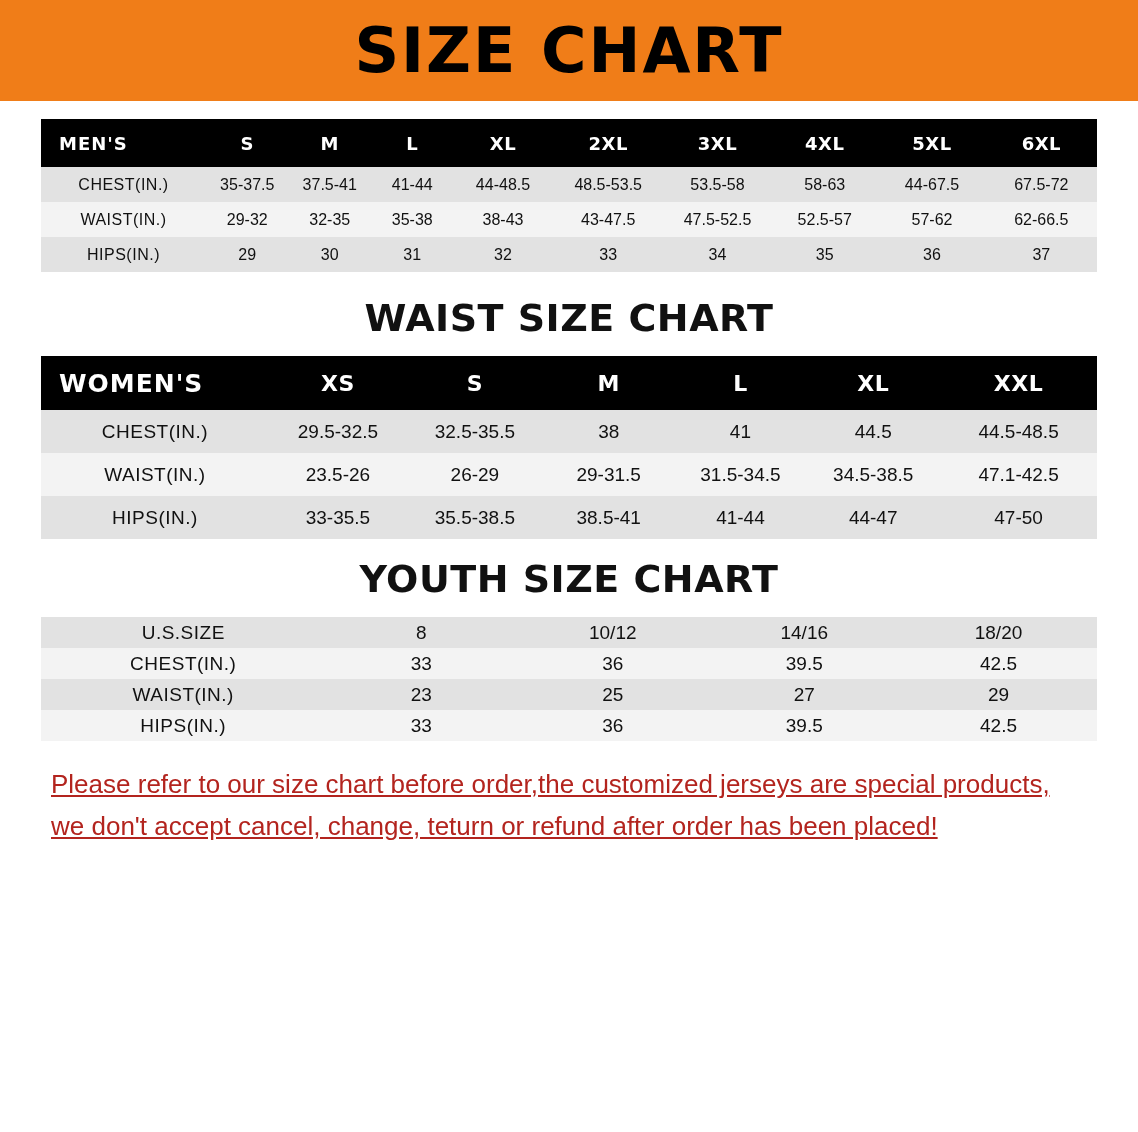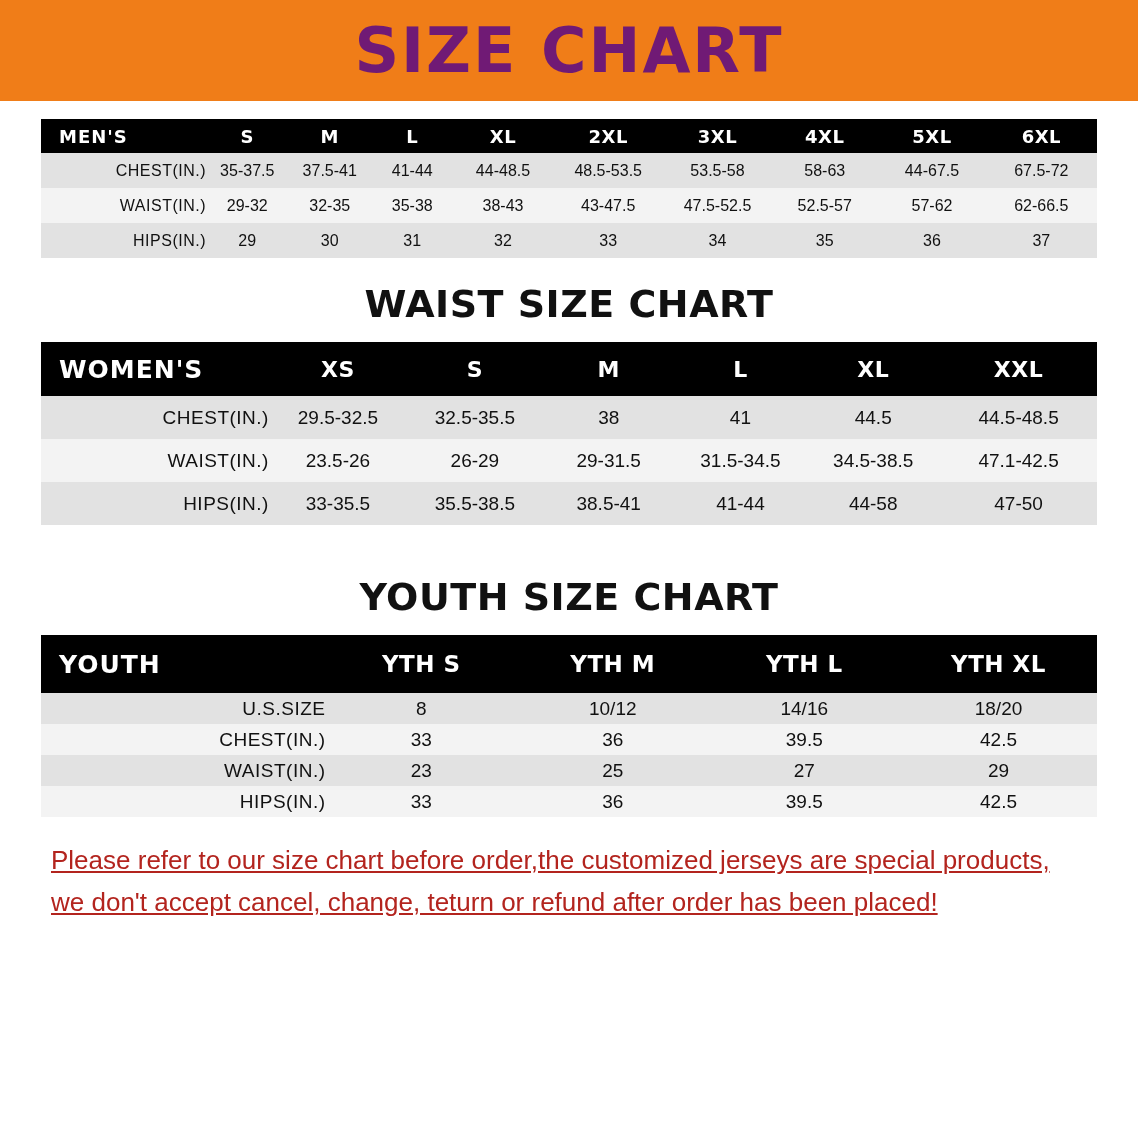--- a/index.html
+++ b/index.html
@@ -25,35 +25,35 @@
     background: #f07d18;
     display: flex;
     align-items: center;
     justify-content: center;
   }
   .banner-title {
     font-family: "DejaVu Sans", sans-serif;
     font-weight: bold;
     font-size: 62px;
     letter-spacing: 2px;
-    color: #701a75;
+    color: #000000;
     line-height: 1;
   }
   
   .section-title {
     text-align: center;
     font-family: "DejaVu Sans", sans-serif;
     font-weight: bold;
     font-size: 38px;
     color: #111111;
     letter-spacing: 0.5px;
   }
   .t-man { margin-top: 22px; }
   .t-women { margin-top: 24px; }
-  .t-youth { margin-top: 50px; }
+  .t-youth { margin-top: 18px; }
 
   
   .tbl-wrap {
     margin: 0 auto;
     width: 1056px;
   }
   table {
     border-collapse: collapse;
     width: 100%;
     table-layout: fixed;
@@ -84,29 +84,29 @@
   }
   .body-row td {
     height: 35px;
     font-size: 17px;
     text-align: center;
     vertical-align: middle;
     color: #111111;
     font-family: "Liberation Sans", sans-serif;
   }
   .body-row td.lbl {
-    text-align: right;
+    text-align: center;
     font-size: 17px;
     letter-spacing: 0.5px;
   }
   .shade-a { background: #e2e2e2; }
   .shade-b { background: #f3f3f3; }
 
   
-  .men-tbl .hdr-row td { height: 34px; font-size: 18px; }
+  .men-tbl .hdr-row td { height: 48px; font-size: 18px; }
   .men-tbl .body-row td { height: 35px; font-size: 16px; }
 
   
   .women-tbl .hdr-row td { height: 54px; font-size: 22px; }
   .women-tbl .hdr-row td.lbl { font-size: 25px; }
   .women-tbl .body-row td { height: 43px; font-size: 19px; }
 
   
   .youth-tbl .hdr-row td { height: 58px; font-size: 23px; }
   .youth-tbl .hdr-row td.lbl { font-size: 25px; }
@@ -246,46 +246,39 @@
           <td>31.5-34.5</td>
           <td>34.5-38.5</td>
           <td>47.1-42.5</td>
         </tr>
         <tr class="body-row shade-a">
           <td class="lbl">HIPS(IN.)</td>
           <td>33-35.5</td>
           <td>35.5-38.5</td>
           <td>38.5-41</td>
           <td>41-44</td>
-          <td>44-58</td>
+          <td>44-47</td>
           <td>47-50</td>
         </tr>
       </tbody>
     </table>
   </div>
 
   <div class="section-title t-youth">YOUTH SIZE CHART</div>
 
   <div class="tbl-wrap mt-youth">
     <table class="youth-tbl">
       <colgroup>
         <col style="width:260px">
         <col style="width:175px">
           <col style="width:175px">
         <col style="width:175px">
           <col style="width:180px">
       </colgroup>
       <tbody>
-        <tr class="hdr-row">
-          <td class="lbl">YOUTH</td>
-          <td>YTH S</td>
-          <td>YTH M</td>
-          <td>YTH L</td>
-          <td>YTH XL</td>
-        </tr>
         <tr class="body-row shade-a">
           <td class="lbl">U.S.SIZE</td>
           <td>8</td>
           <td>10/12</td>
           <td>14/16</td>
           <td>18/20</td>
         </tr>
         <tr class="body-row shade-b">
           <td class="lbl">CHEST(IN.)</td>
           <td>33</td>

